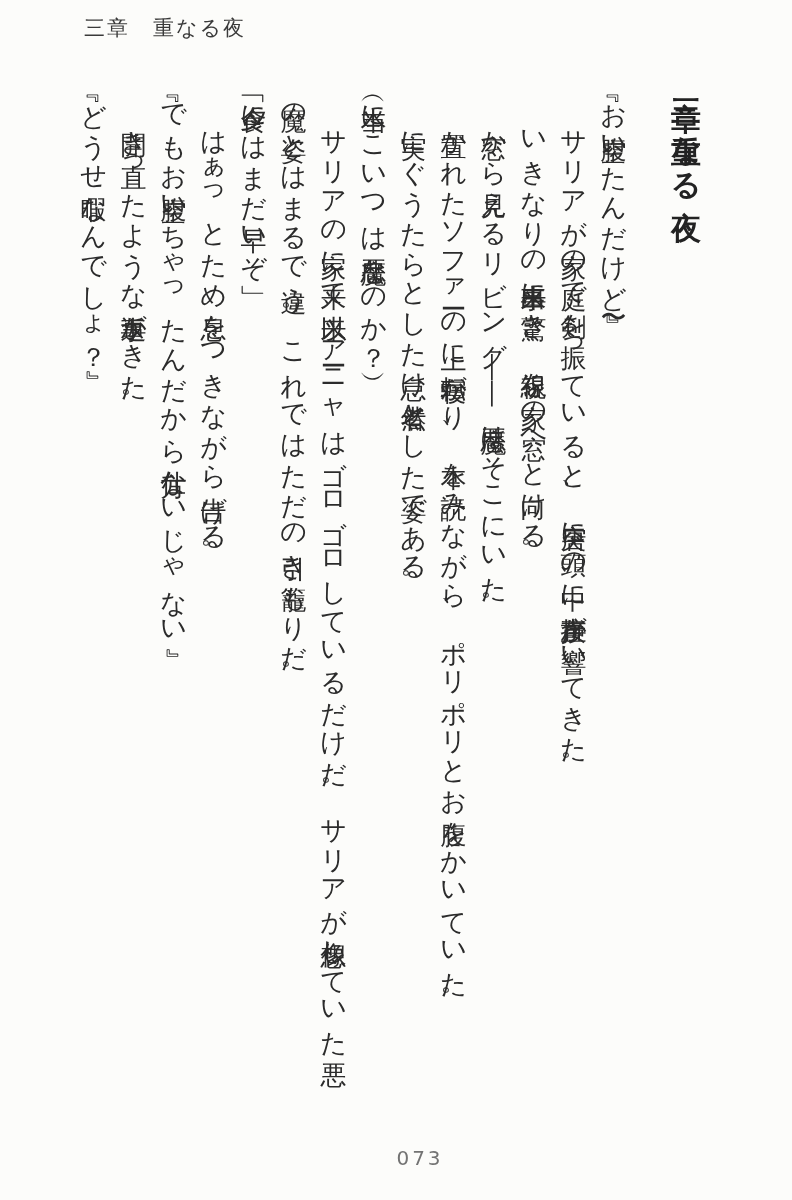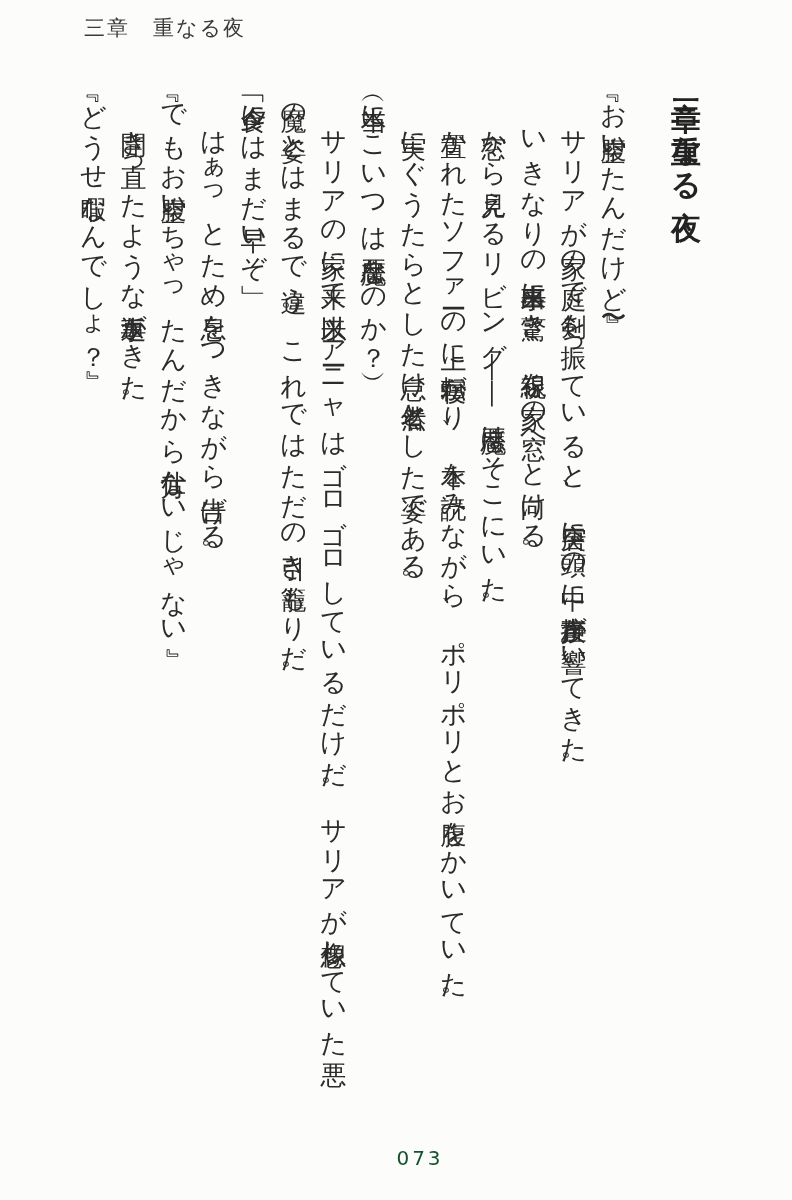--- a/index.html
+++ b/index.html
@@ -55,21 +55,21 @@
   }
   .page-number {
     position: absolute;
     top: 1146px;
     left: 0;
     width: 100%;
     text-align: center;
     font-family: "DejaVu Sans", "Liberation Sans", sans-serif;
     font-size: 20px;
     letter-spacing: 3px;
-    color: #14532d;
+    color: #737373;
     text-indent: 48px; 
   }
 </style>
 </head>
 <body>
 
 <div class="page">
 
   <div class="chapter-header">三章　重なる夜</div>
 

